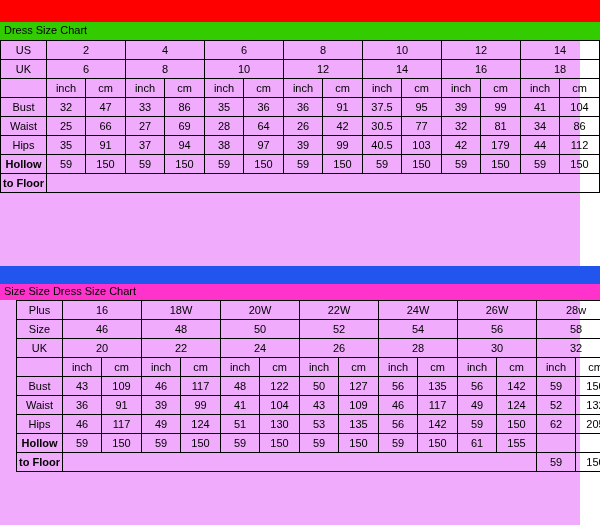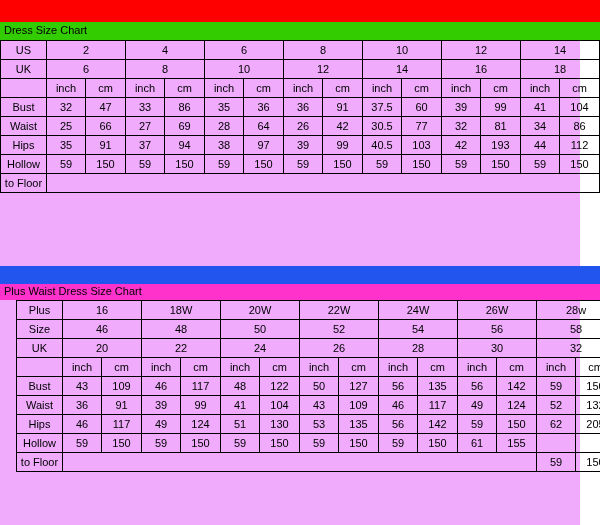--- a/index.html
+++ b/index.html
@@ -63,21 +63,21 @@
 
   
   #chart1 { left: 0; top: 40px; width: 600px; }
   #chart1 td { height: 18px; }
 
   
   #chart2 { left: 16px; top: 300px; width: 600px; }
   #chart2 td { height: 18px; }
 
   .row-tall td { height: 21px; }
-  .hollow-cell { line-height: 1.05; }
+  .hollow-cell { line-height: 1.05; font-weight: bold; }
 </style>
 </head>
 <body>
 
 <div class="page">
 
   <div class="band band-red"></div>
   <div class="band band-green"></div>
   <div class="title title-1">Dress Size Chart</div>
 
@@ -141,21 +141,21 @@
         <td class="lbl">Bust</td>
         <td>32</td>
         <td>47</td>
         <td>33</td>
         <td>86</td>
         <td>35</td>
         <td>36</td>
         <td>36</td>
         <td>91</td>
         <td>37.5</td>
-        <td>60</td>
+        <td>95</td>
         <td>39</td>
         <td>99</td>
         <td>41</td>
         <td>104</td>
       </tr>
       <tr class="row-tall">
         <td class="lbl">Waist</td>
         <td>25</td>
         <td>66</td>
         <td>27</td>
@@ -177,21 +177,21 @@
         <td>91</td>
         <td>37</td>
         <td>94</td>
         <td>38</td>
         <td>97</td>
         <td>39</td>
         <td>99</td>
         <td>40.5</td>
         <td>103</td>
         <td>42</td>
-        <td>193</td>
+        <td>179</td>
         <td>44</td>
         <td>112</td>
       </tr>
       <tr>
         <td class="lbl hollow-cell">Hollow</td>
         <td>59</td>
         <td>150</td>
         <td>59</td>
         <td>150</td>
         <td>59</td>
@@ -207,21 +207,21 @@
       </tr>
       <tr>
         <td class="lbl hollow-cell noborder-top">to Floor</td>
         <td class="blank" colspan="14"></td>
       </tr>
     </tbody>
   </table>
 
   <div class="band band-blue"></div>
   <div class="band band-magenta"></div>
-  <div class="title title-2">Plus Waist Dress Size Chart</div>
+  <div class="title title-2">Size Size Dress Size Chart</div>
 
   <table class="grid" id="chart2">
     <colgroup>
       <col style="width:46px">
         <col style="width:39px">
         <col style="width:40px">
       <col style="width:39px">
         <col style="width:40px">
       <col style="width:39px">
         <col style="width:40px">

